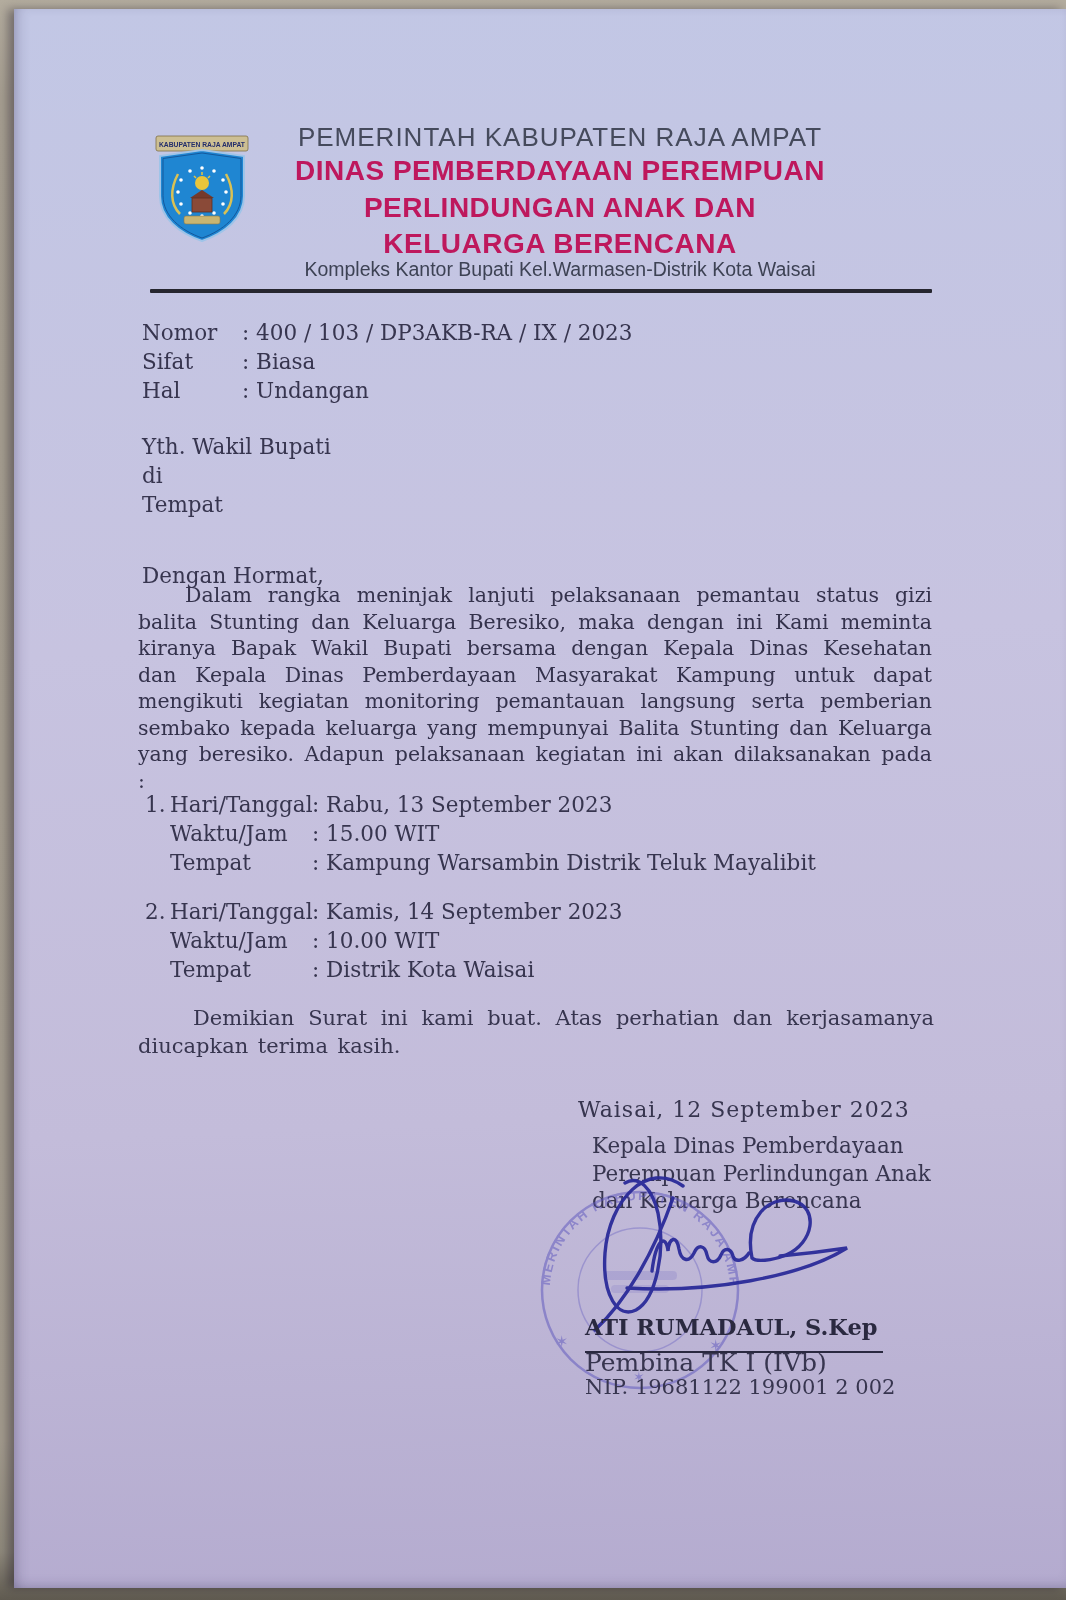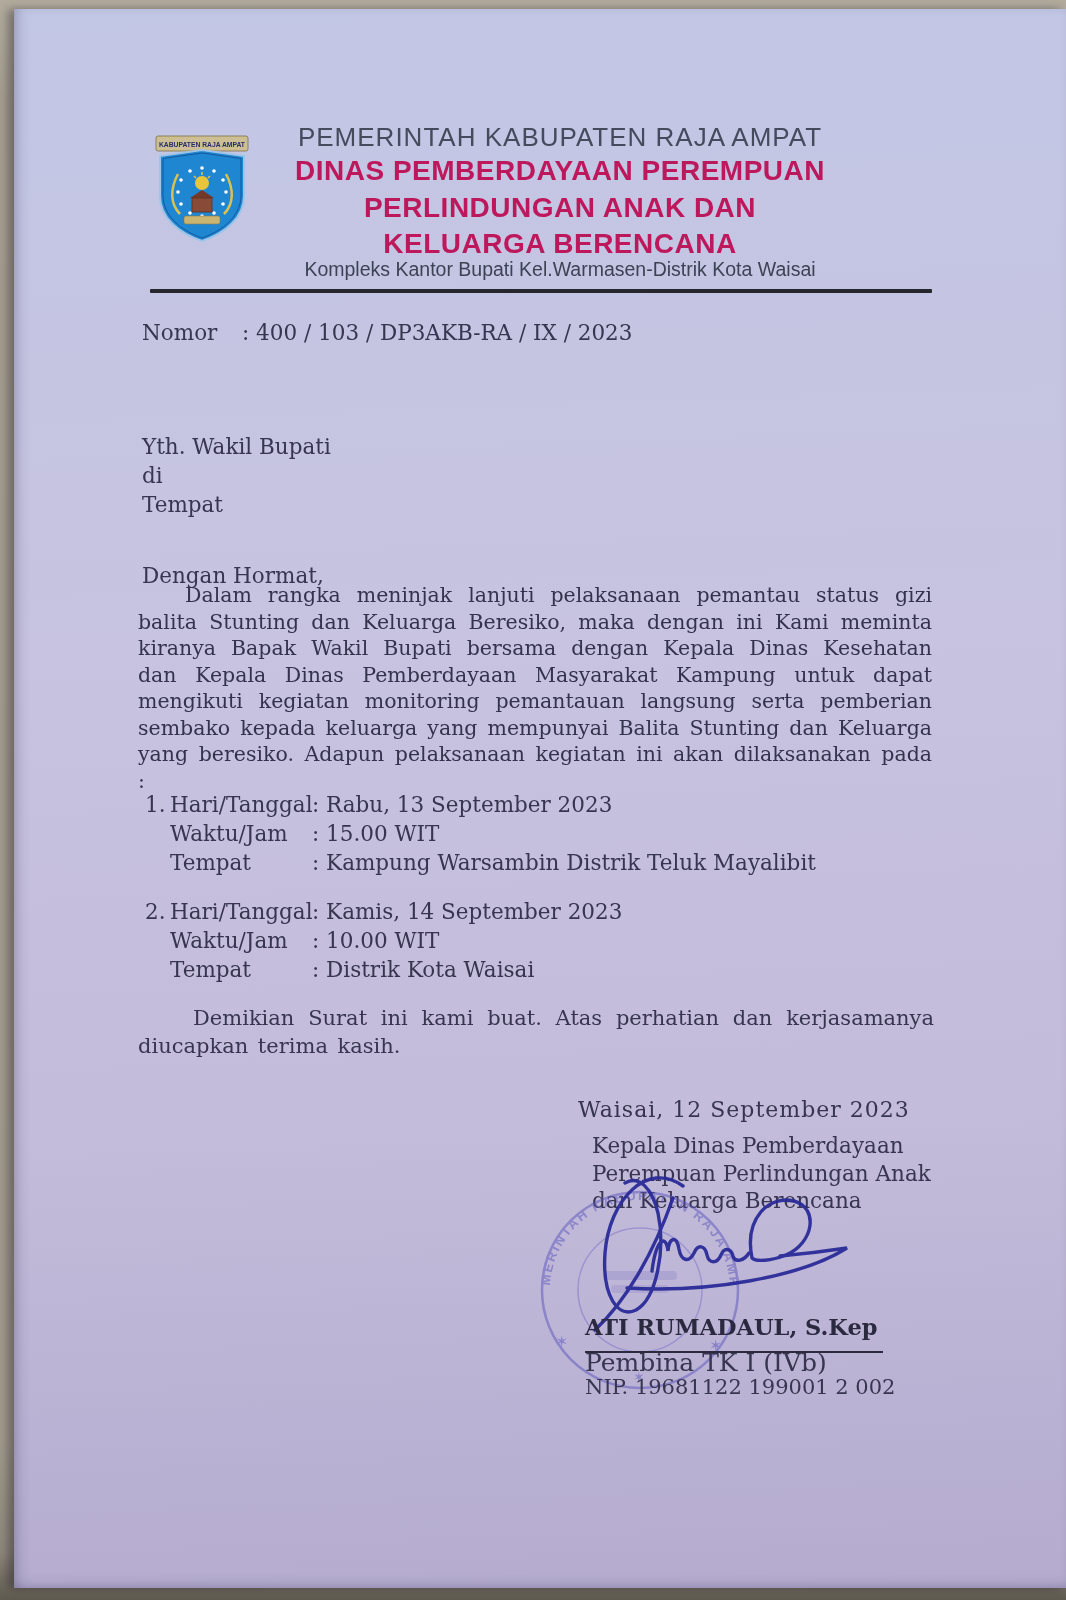--- a/index.html
+++ b/index.html
@@ -88,20 +88,28 @@
   <div class="abs lh-line lh-bold lh-a2">PERLINDUNGAN ANAK DAN</div>
   <div class="abs lh-line lh-bold lh-a3">KELUARGA BERENCANA</div>
   <div class="abs lh-line lh-addr">Kompleks Kantor Bupati Kel.Warmasen-Distrik Kota Waisai</div>
   <div class="abs divider"></div>
 
   <div class="abs meta">
     <div class="meta-row">
       <span class="meta-label">Nomor</span>
       <span class="meta-value">: 400 /  103 / DP3AKB-RA / IX / 2023</span>
     </div>
+    <div class="meta-row">
+      <span class="meta-label">Sifat</span>
+      <span class="meta-value">: Biasa</span>
+    </div>
+    <div class="meta-row">
+      <span class="meta-label">Hal</span>
+      <span class="meta-value">: Undangan</span>
+    </div>
   </div>
 
   <div class="abs recipient">
     <div>Yth. Wakil Bupati</div>
     <div>di</div>
     <div>Tempat</div>
   </div>
 
   <div class="abs salutation">Dengan Hormat,</div>
 

